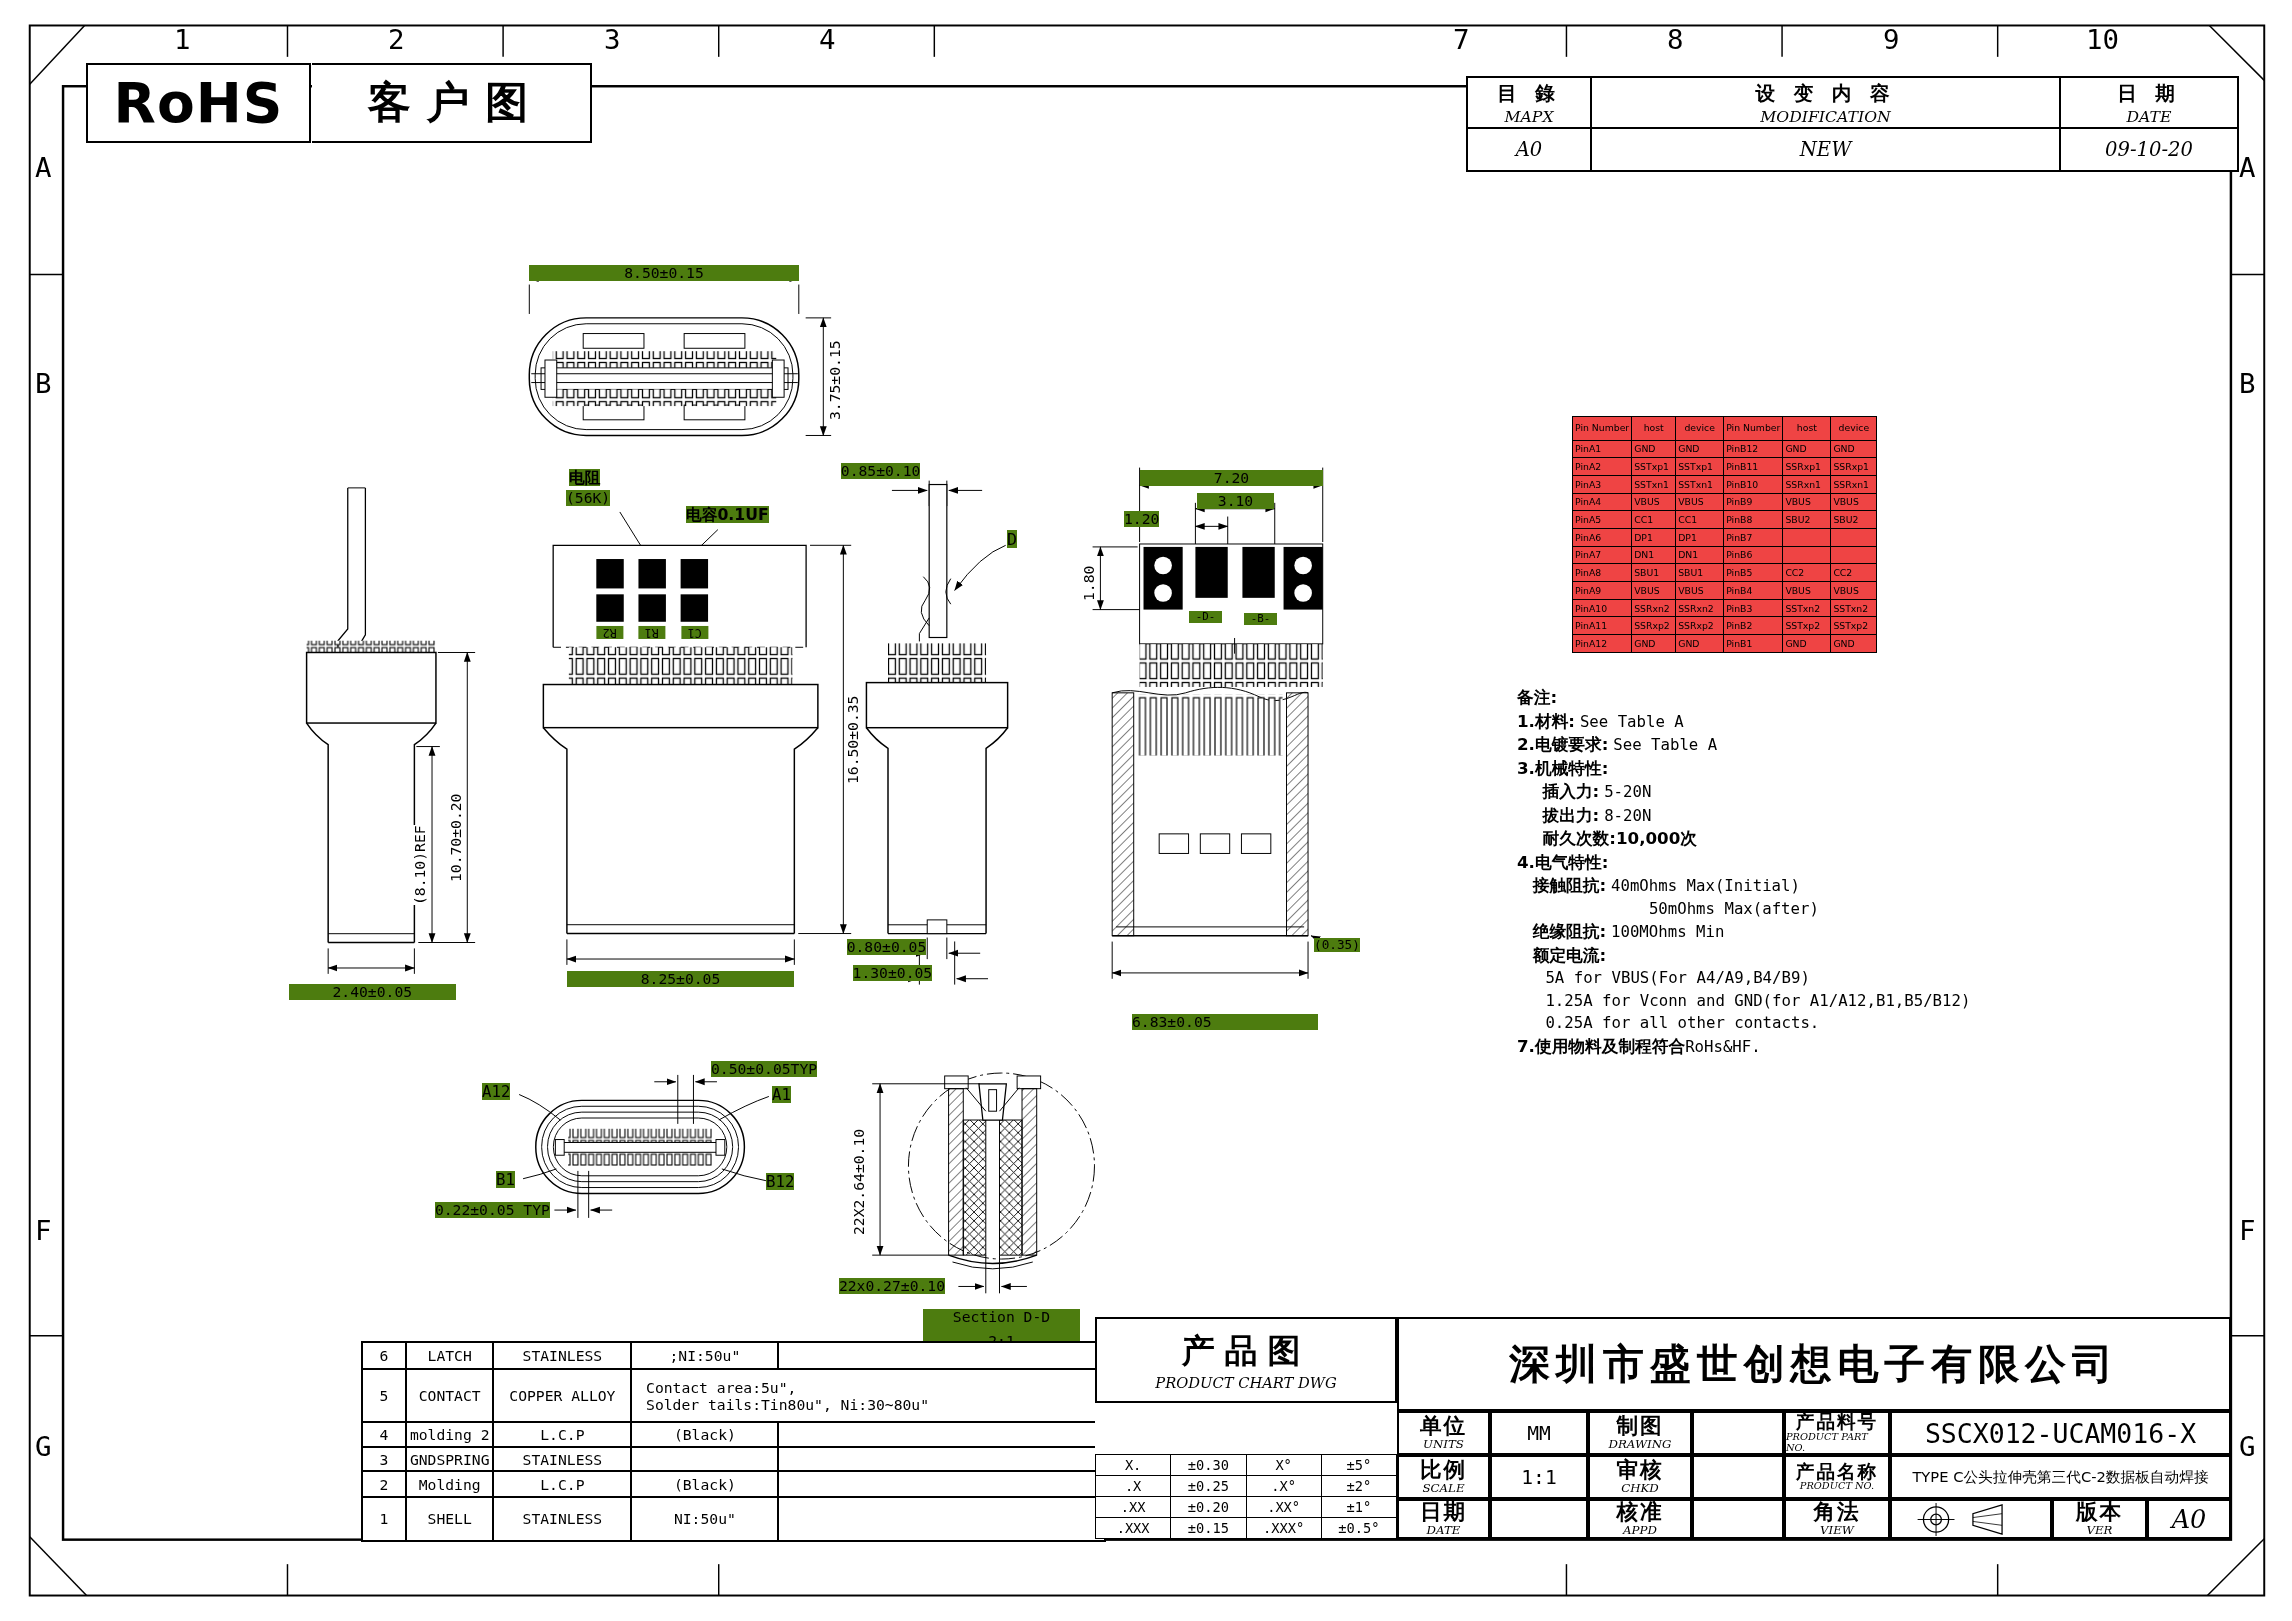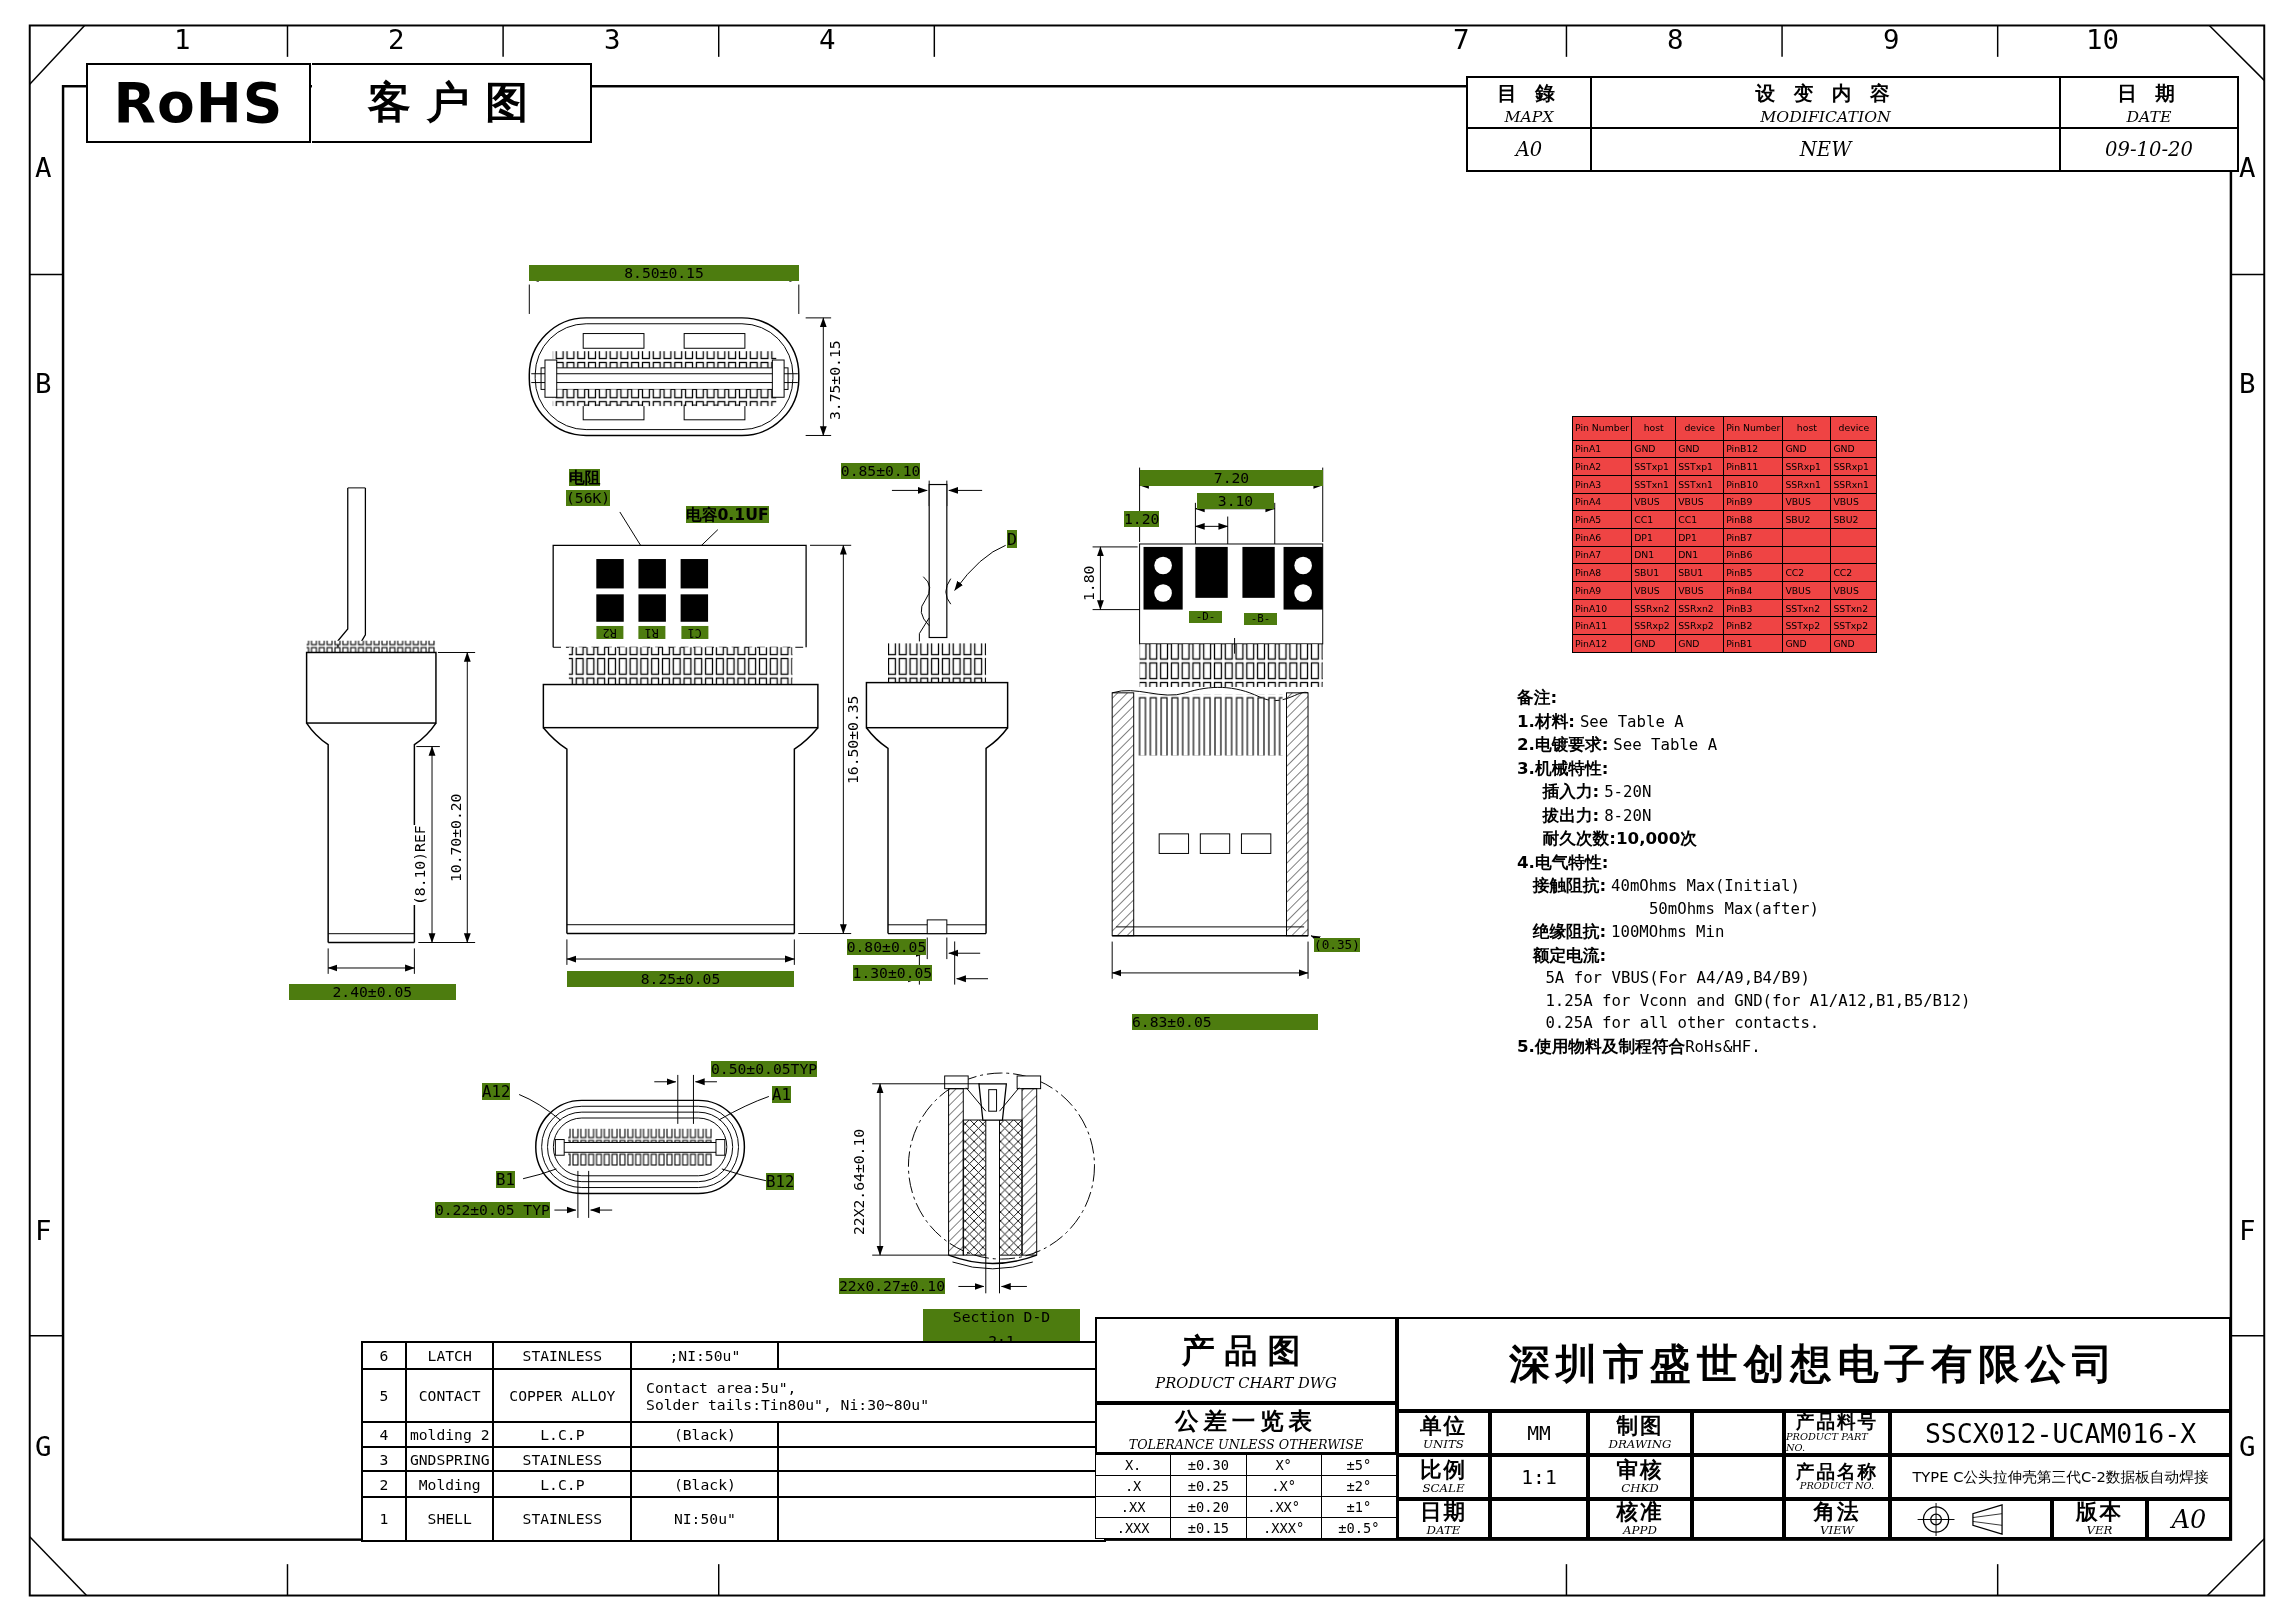--- a/index.html
+++ b/index.html
@@ -287,21 +287,21 @@
     <div class="note-row p26"><span class="note-cn">拔出力:</span><span class="note-en">8-20N</span></div>
     <div class="note-row p26"><span class="note-cn">耐久次数:10,000次</span><span class="note-en"></span></div>
     <div class="note-row"><span class="note-cn">4.电气特性:</span><span class="note-en"></span></div>
     <div class="note-row p16"><span class="note-cn">接触阻抗:</span><span class="note-en">40mOhms Max(Initial)</span></div>
     <div class="note-row p130"><span class="note-cn"></span><span class="note-en">50mOhms Max(after)</span></div>
     <div class="note-row p16"><span class="note-cn">绝缘阻抗:</span><span class="note-en">100MOhms Min</span></div>
     <div class="note-row p16"><span class="note-cn">额定电流:</span><span class="note-en"></span></div>
     <div class="note-row p24"><span class="note-cn"></span><span class="note-en">5A for VBUS(For A4/A9,B4/B9)</span></div>
     <div class="note-row p24"><span class="note-cn"></span><span class="note-en">1.25A for Vconn and GND(for A1/A12,B1,B5/B12)</span></div>
     <div class="note-row p24"><span class="note-cn"></span><span class="note-en">0.25A for all other contacts.</span></div>
-    <div class="note-row"><span class="note-cn">5.使用物料及制程符合</span><span class="note-en" style="margin-left:0">RoHs&amp;HF.</span></div>
+    <div class="note-row"><span class="note-cn">7.使用物料及制程符合</span><span class="note-en" style="margin-left:0">RoHs&amp;HF.</span></div>
   </div>
 
   <div class="view" style="left:490px;top:263px;width:353px;height:196px">
     <svg width="353" height="196" viewBox="0 0 360 200">
       <line x1="40" y1="16" x2="315" y2="16" stroke="#000" stroke-width="1" marker-start="url(#arr)" marker-end="url(#arr)"></line>
       <line x1="40" y1="22" x2="40" y2="52" stroke="#000"></line>
       <line x1="315" y1="22" x2="315" y2="52" stroke="#000"></line>
       <rect x="40" y="56" width="275" height="120" rx="58" fill="#fff" stroke="#000" stroke-width="1.5"></rect>
       <rect x="46" y="62" width="263" height="108" rx="52" fill="none" stroke="#000"></rect>
       <rect x="95" y="72" width="62" height="15" fill="#fff" stroke="#000"></rect>
@@ -574,24 +574,20 @@
       <td></td>
     </tr>
   </tbody>
     </table>
 
   <div id="title-block">
     <div class="tb" style="left:0;top:0;width:302px;height:86px">
       <div style="font:bold 33px var(--sans);letter-spacing:9.8px">产品图</div>
       <div style="font:italic 14.7px var(--serif)">PRODUCT CHART DWG</div>
     </div>
-    <div class="tb" style="left:0;top:86px;width:302px;height:51px">
-      <div style="font:bold 23.5px var(--sans);letter-spacing:4.9px">公差一览表</div>
-      <div style="font:italic 12.7px var(--serif)">TOLERANCE UNLESS OTHERWISE</div>
-    </div>
     <div class="abs" style="left:0;top:137px;width:302px;height:85px">
       <table id="tol-table">
         <tbody>
 
             <tr>
               <td>X.</td>
               <td>±0.30</td>
               <td>X°</td>
               <td>±5°</td>
             </tr>

